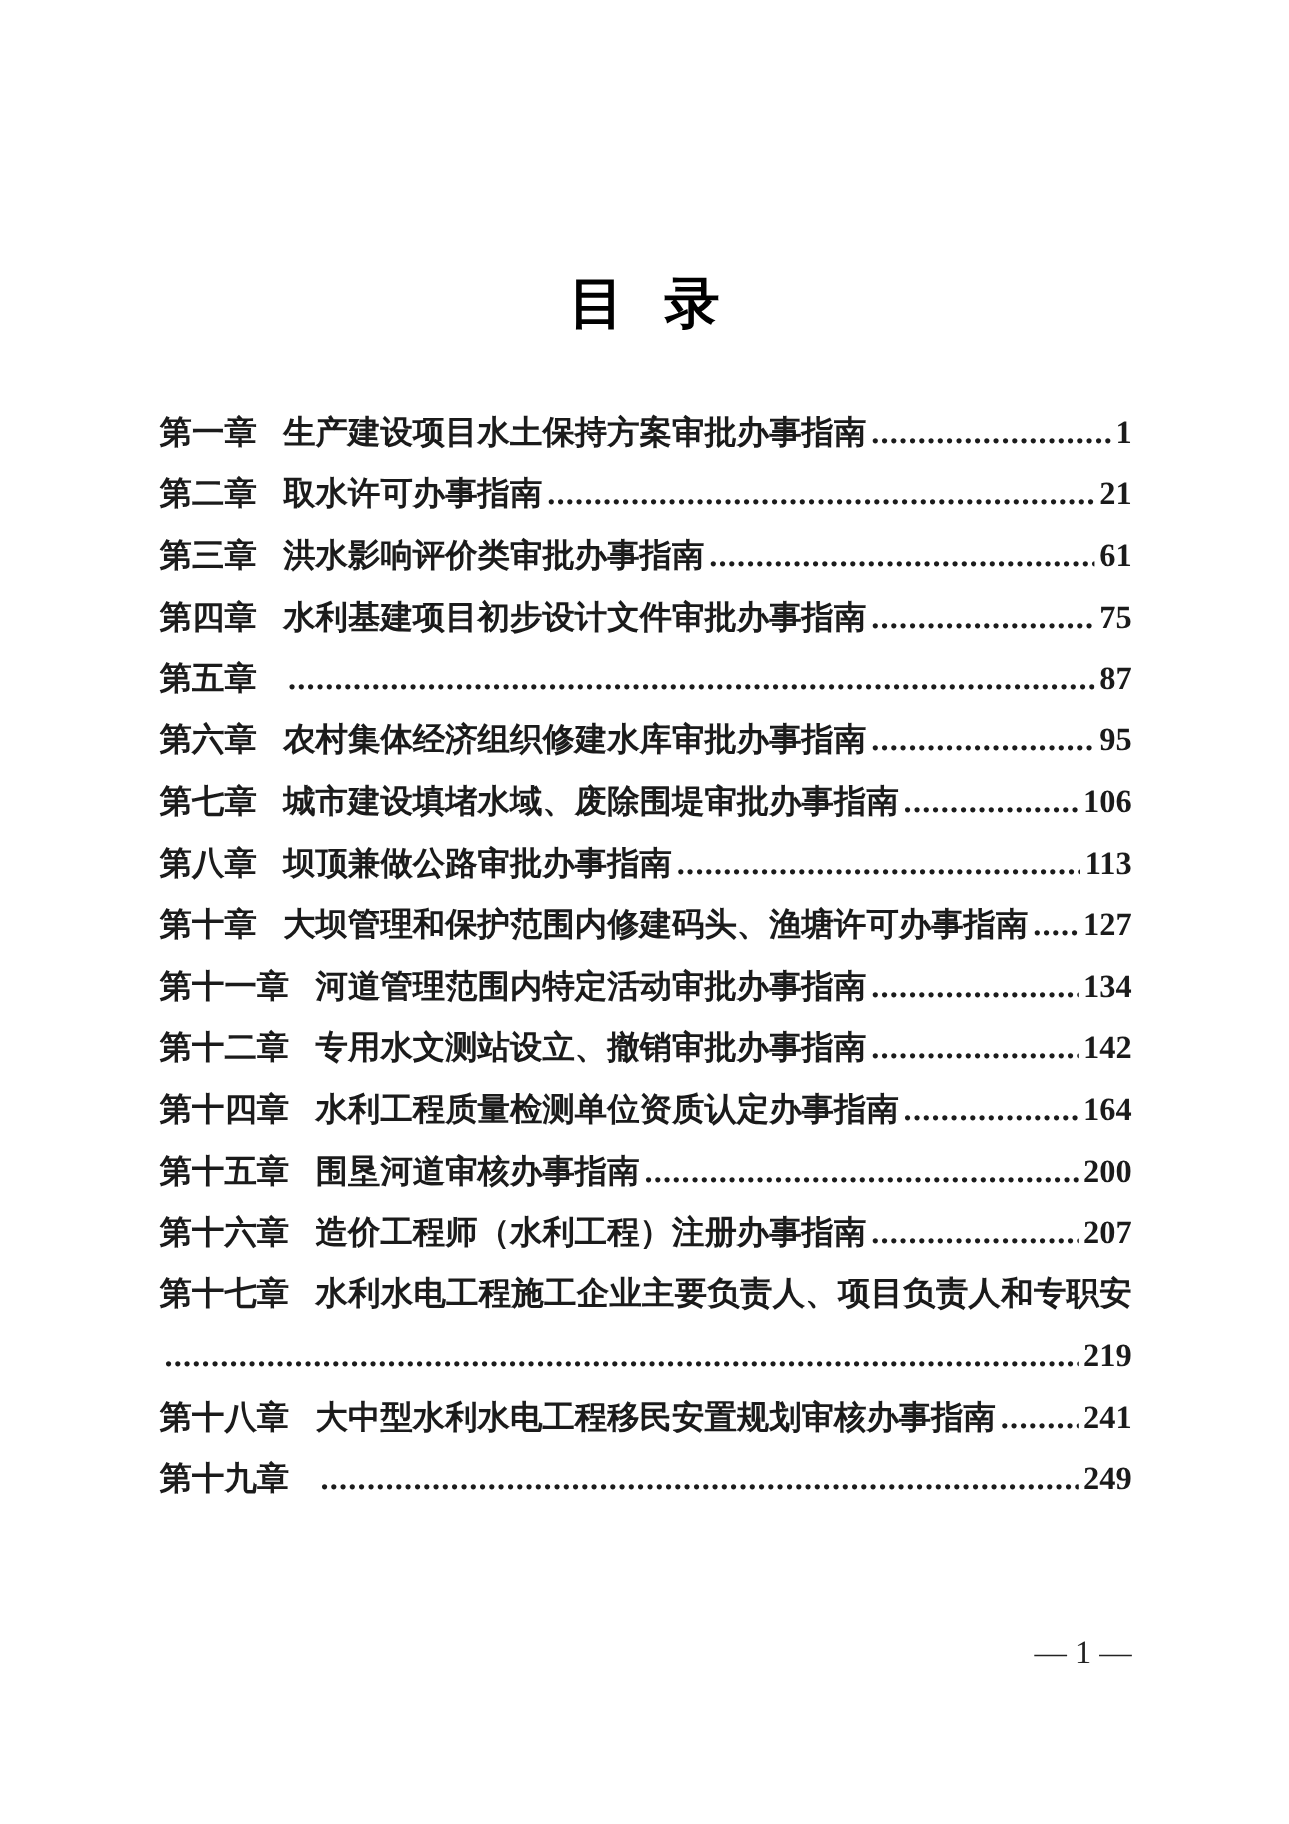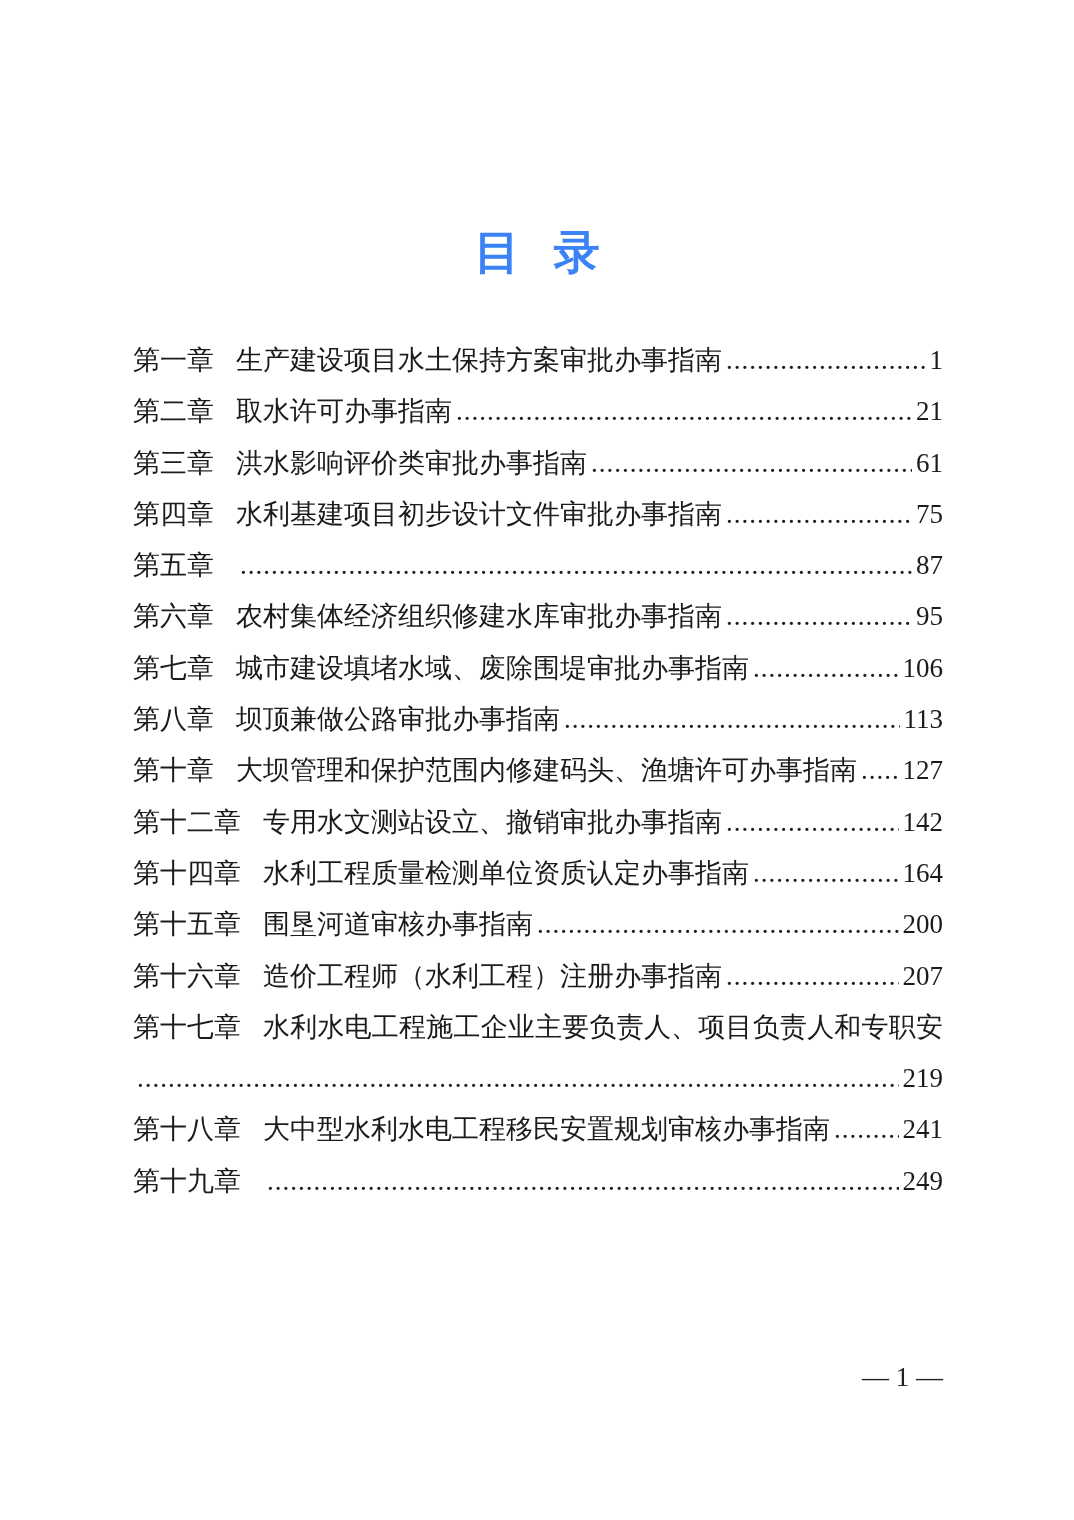--- a/index.html
+++ b/index.html
@@ -19,36 +19,37 @@
   .doc-title {
     position: absolute;
     top: 228px;
     left: 0;
     right: 0;
     margin: 0;
     text-align: center;
     font-size: 46px;
     line-height: 1.1;
     font-weight: bold;
-    color: #3b82f6;
+    color: #000000;
     word-spacing: 22px;
   }
   .toc {
     position: absolute;
     top: 335px;
     left: 133px;
     width: 810px;
     font-size: 27px;
   }
   .toc-row {
     display: flex;
     align-items: flex-start;
     line-height: 51.3px;
     white-space: nowrap;
     overflow: hidden;
+    font-weight: bold;
   }
   .chapter-label {
     flex: 0 0 auto;
     margin-right: 22px;
   }
   .entry-title {
     flex: 0 0 auto;
   }
   .entry-title.fill-title {
     flex: 1 1 auto;
@@ -136,20 +137,26 @@
     <span class="dot-leader"></span>
     <span class="page-num">113</span>
   </div>
       <div class="toc-row">
     <span class="chapter-label">第十章</span>
     <span class="entry-title">大坝管理和保护范围内修建码头、渔塘许可办事指南</span>
     <span class="dot-leader"></span>
     <span class="page-num">127</span>
   </div>
       <div class="toc-row">
+    <span class="chapter-label">第十一章</span>
+    <span class="entry-title">河道管理范围内特定活动审批办事指南</span>
+    <span class="dot-leader"></span>
+    <span class="page-num">134</span>
+  </div>
+      <div class="toc-row">
     <span class="chapter-label">第十二章</span>
     <span class="entry-title">专用水文测站设立、撤销审批办事指南</span>
     <span class="dot-leader"></span>
     <span class="page-num">142</span>
   </div>
       <div class="toc-row">
     <span class="chapter-label">第十四章</span>
     <span class="entry-title">水利工程质量检测单位资质认定办事指南</span>
     <span class="dot-leader"></span>
     <span class="page-num">164</span>

